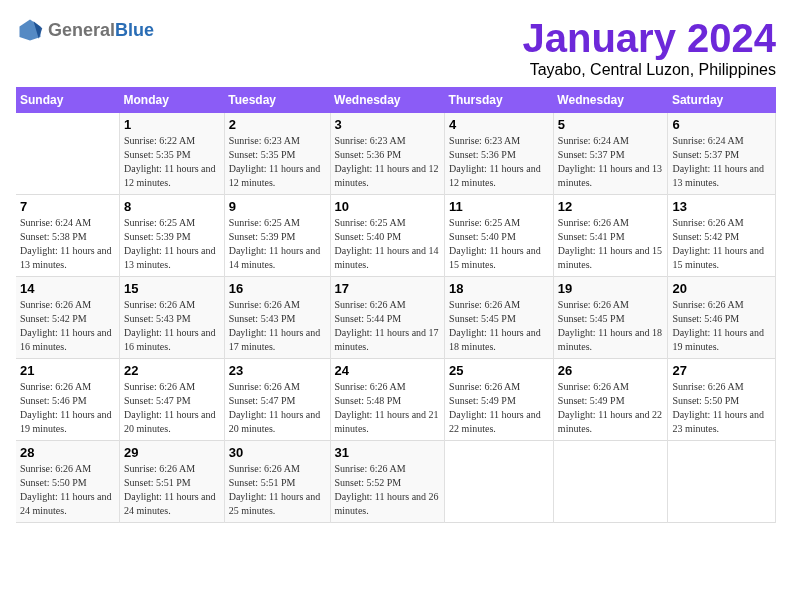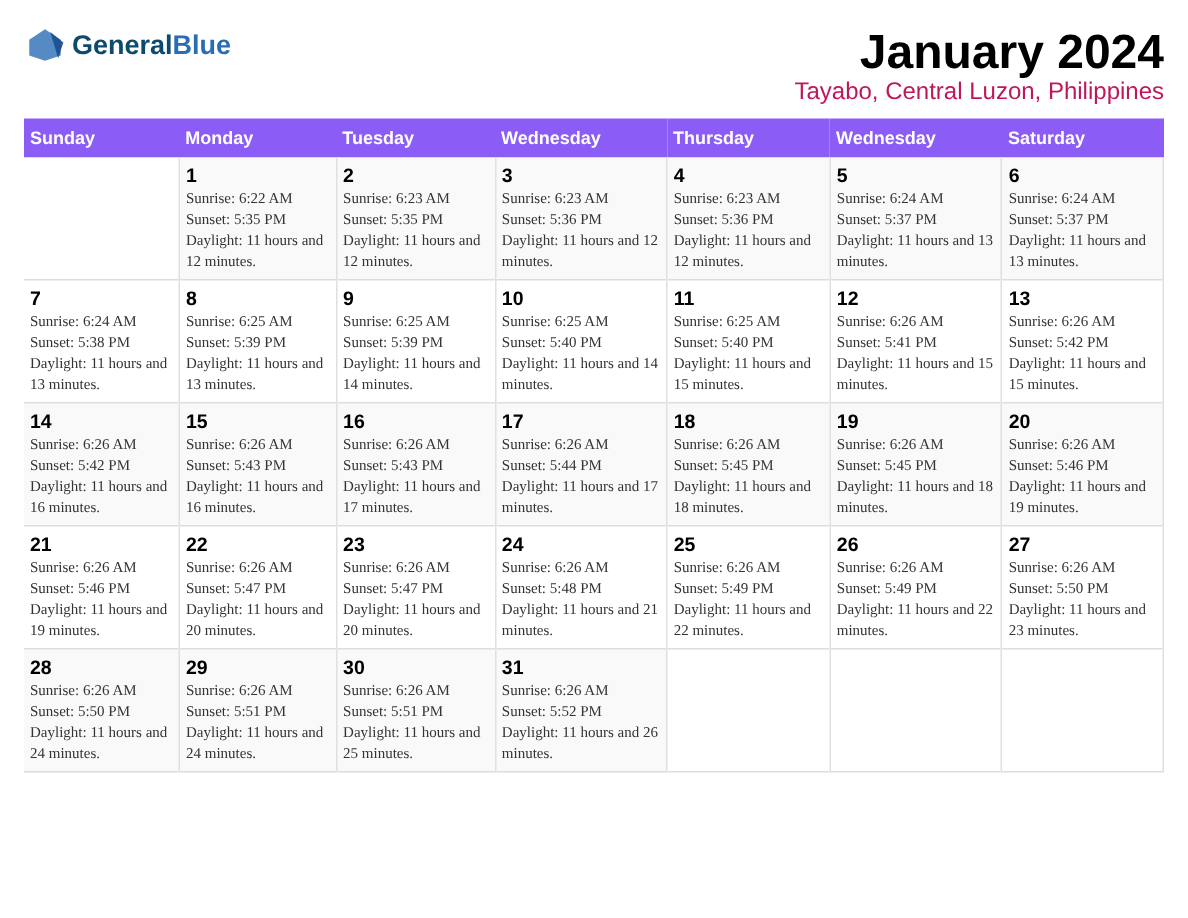--- a/index.html
+++ b/index.html
@@ -17,42 +17,42 @@
       margin-bottom: 8px;
     }
     .logo {
       display: flex;
       align-items: center;
       gap: 4px;
     }
     .logo-text-general {
       font-size: 18px;
       font-weight: bold;
-      color: #0c4a6e;
+      color: #737373;
     }
     .logo-text-blue {
       font-size: 18px;
       font-weight: bold;
       color: #2a6db5;
     }
     .logo-icon {
       width: 28px;
       height: 28px;
     }
     .title-section {
       text-align: right;
     }
     .main-title {
-      font-size: 32px;
-      font-weight: bold;
-      color: #000000;
+      font-size: 40px;
+      font-weight: bold;
+      color: #6d28d9;
     }
     .subtitle {
       font-size: 16px;
-      color: #be185d;
+      color: #000000;
     }
     table {
       width: 100%;
       border-collapse: collapse;
       font-size: 11px;
     }
     thead tr th {
       background-color: #8b5cf6;
       color: #fff;
       padding: 6px 4px;

